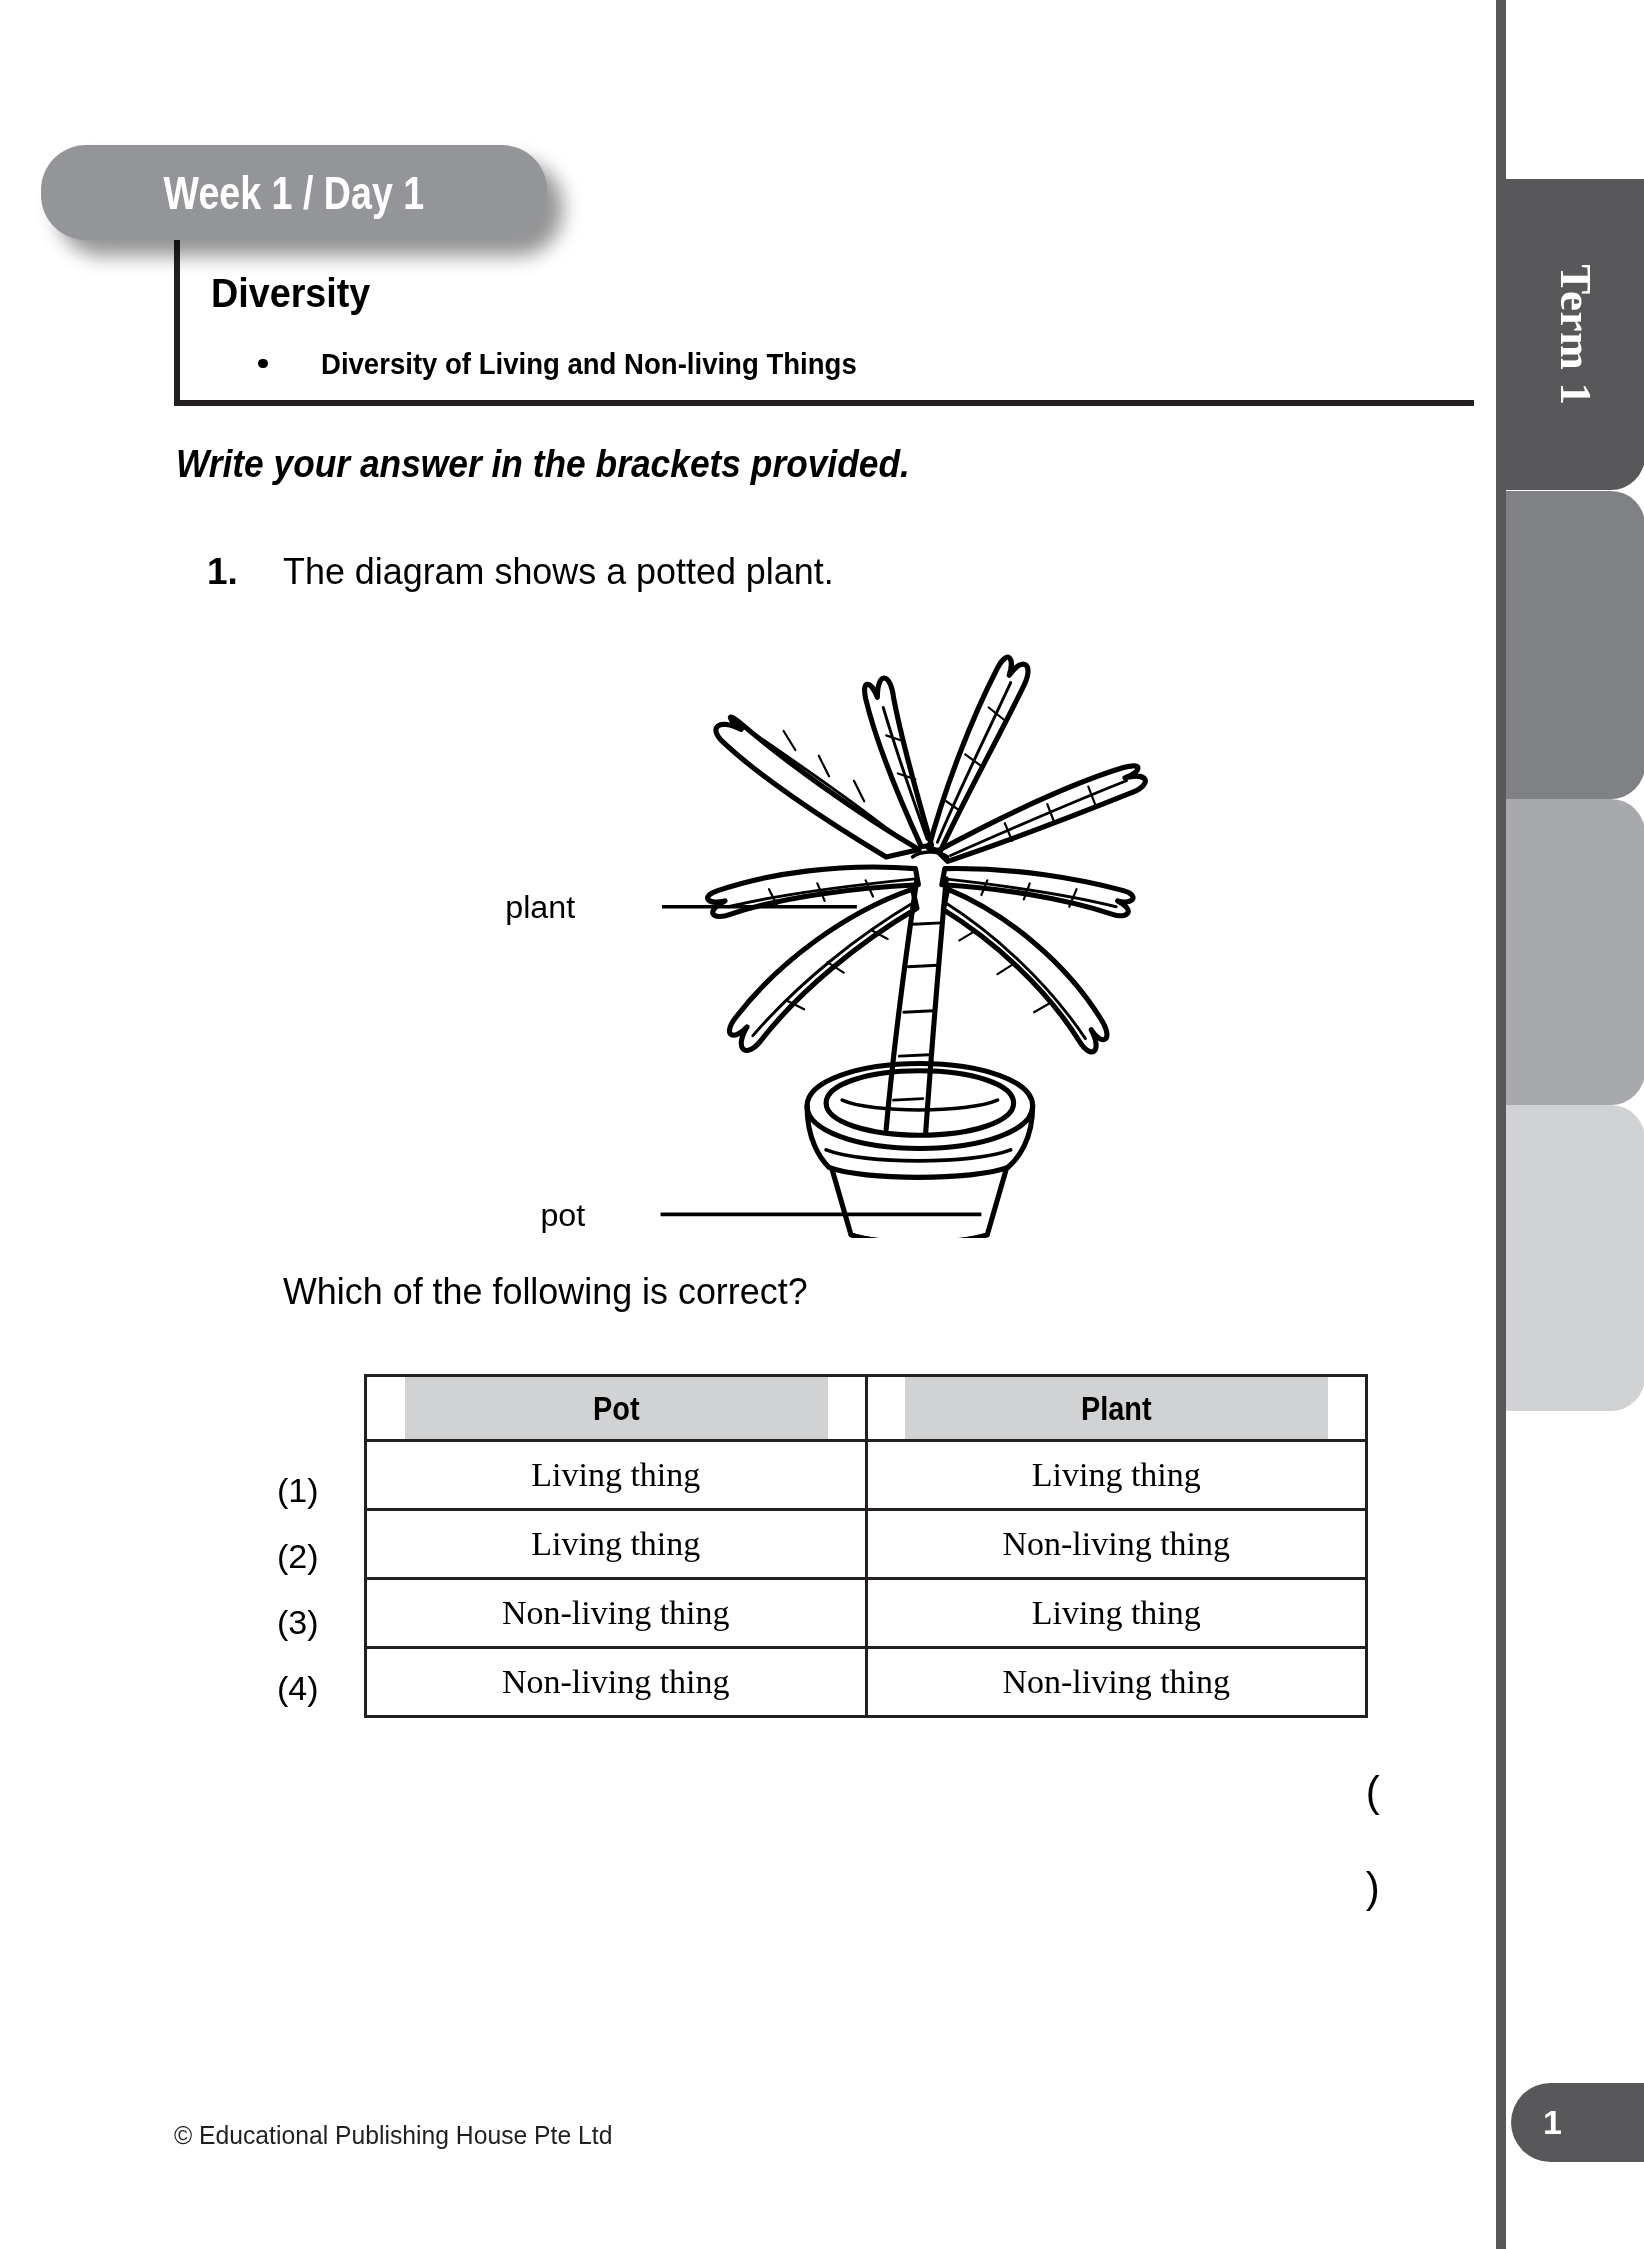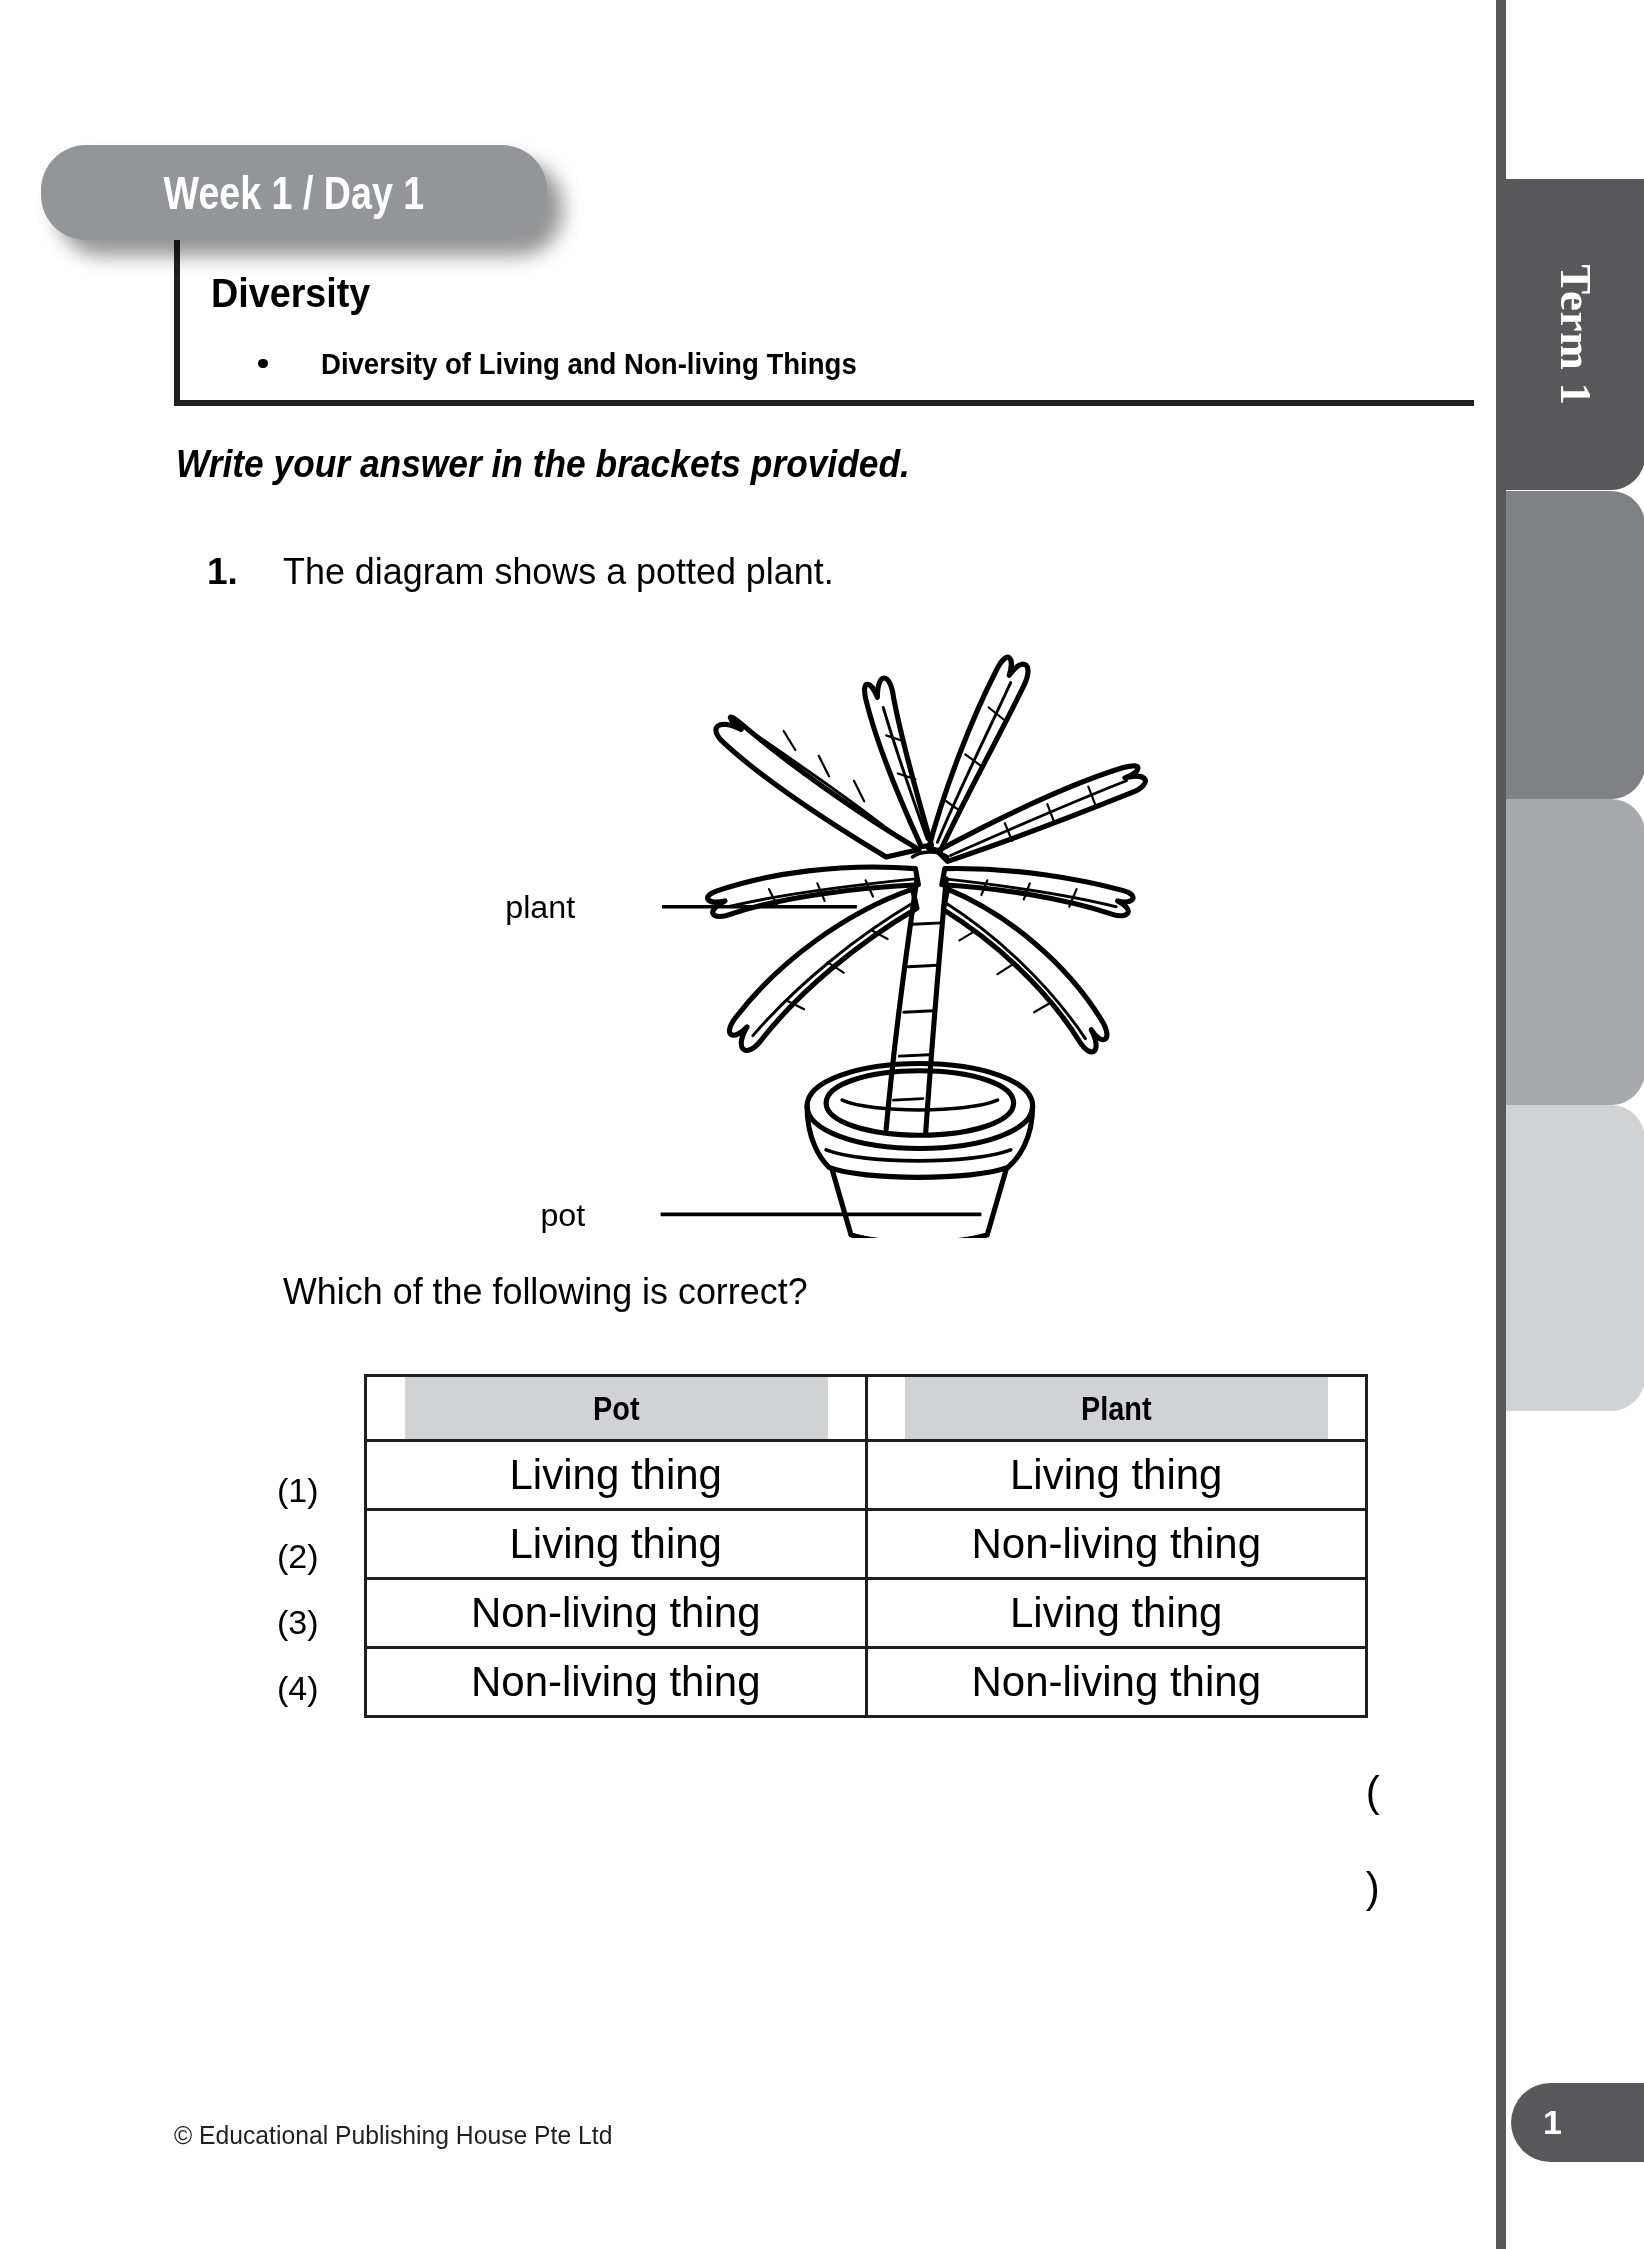--- a/index.html
+++ b/index.html
@@ -264,22 +264,22 @@
     position: absolute;
     left: 364px;
     top: 1374px;
     width: 1004px;
     border-collapse: collapse;
     table-layout: fixed;
   }
   .opt-table th, .opt-table td {
     border: 3.7px solid #231F20;
     text-align: center;
-    font-family: Liberation Sans, sans-serif;
-    font-size: 42px;
+    font-family: Liberation Serif, serif;
+    font-size: 34px;
     font-weight: normal;
     height: 66px;
     padding: 0;
   }
   .opt-table th {
     background: #D1D2D4;
     font-family: "Liberation Sans Narrow", "Liberation Sans", sans-serif;
     font-weight: bold;
     font-size: 34px;
     transform: scaleX(0.85);

